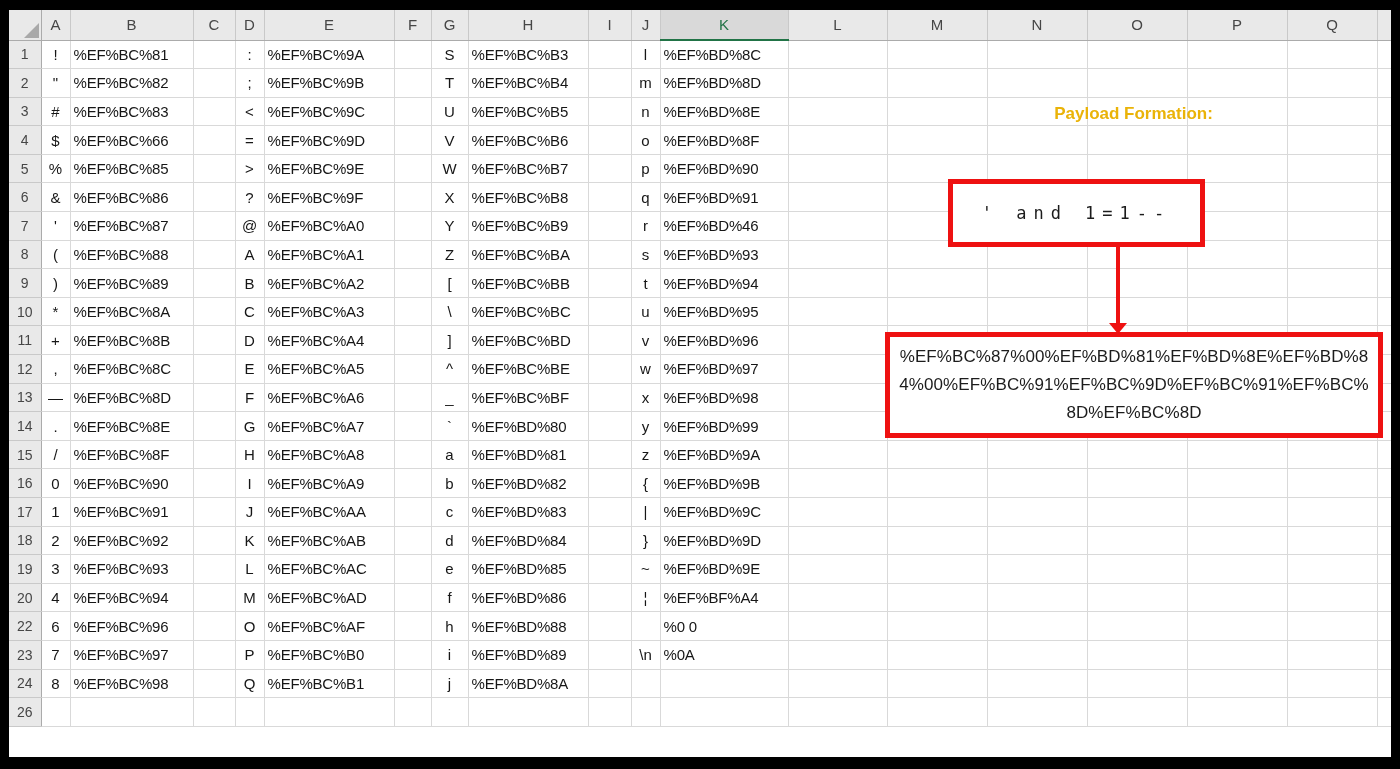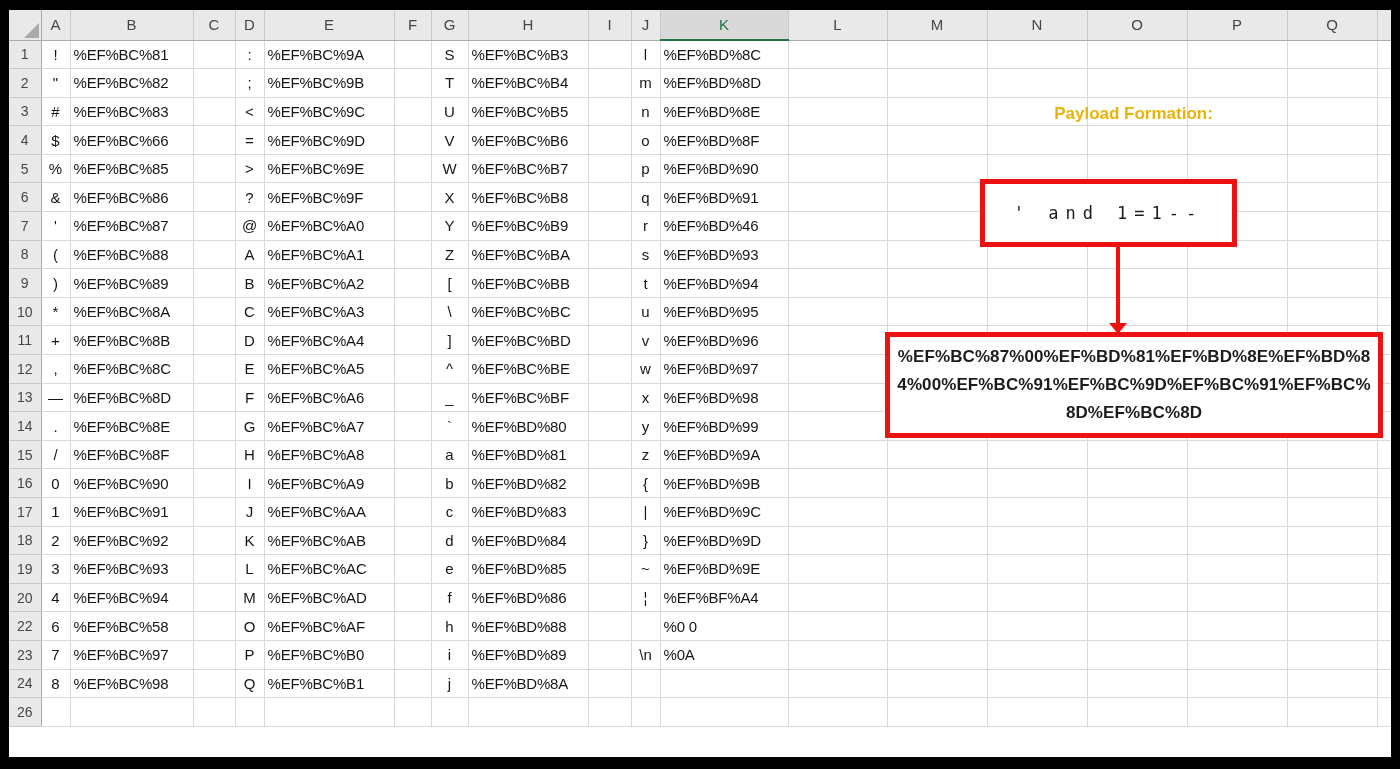--- a/index.html
+++ b/index.html
@@ -60,21 +60,21 @@
     background:#fff;color:#161616;
   }
   td.cell.char{text-align:center;font-size:15px;}
   td.cell.code{text-align:left;font-size:15px;padding-left:3px;letter-spacing:-0.2px;}
   
   .anno-title{
     position:absolute;left:885px;top:104px;width:497px;
     text-align:center;font-size:17px;font-weight:700;color:#eab308;
   }
   .payload-box{
-    position:absolute;left:980px;top:179px;width:257px;height:68px;
+    position:absolute;left:948px;top:179px;width:257px;height:68px;
     box-sizing:border-box;border:5px solid #EE1111;background:#fff;
     display:flex;align-items:center;justify-content:center;
     font-family:"DejaVu Sans Mono",monospace;
     font-size:17px;letter-spacing:7px;color:#1c1c1c;
   }
   .arrow-stem{
     position:absolute;left:1116px;top:247px;width:4px;height:77px;
     background:#EE1111;
   }
   .arrow-head{
@@ -83,21 +83,21 @@
     border-left:9px solid transparent;
     border-right:9px solid transparent;
     border-top:11px solid #EE1111;
   }
   .encoded-box{
     position:absolute;left:885px;top:332px;width:498px;height:106px;
     box-sizing:border-box;border:5px solid #EE1111;background:#fff;
     display:flex;flex-direction:column;align-items:center;justify-content:center;
     font-size:17px;line-height:28px;color:#1c1c1c;letter-spacing:0.1px;
   }
-  .encoded-box div{white-space:nowrap;font-weight:bold;}
+  .encoded-box div{white-space:nowrap;}
 </style>
 </head>
 <body>
 
 <div class="sheet">
   <table class="grid">
     <colgroup>
       <col style="width:32px">
         <col style="width:29px">
         <col style="width:123px">
@@ -560,21 +560,21 @@
           <td class="cell"></td>
           <td class="cell"></td>
           <td class="cell"></td>
           <td class="cell"></td>
           <td class="cell"></td>
           <td class="cell"></td>
         </tr>
         <tr class="r">
           <td class="rowhdr">22</td>
           <td class="cell char">6</td>
-          <td class="cell code">%EF%BC%58</td>
+          <td class="cell code">%EF%BC%96</td>
           <td class="cell"></td>
           <td class="cell char">O</td>
           <td class="cell code">%EF%BC%AF</td>
           <td class="cell"></td>
           <td class="cell char">h</td>
           <td class="cell code">%EF%BD%88</td>
           <td class="cell"></td>
           <td class="cell char"></td>
           <td class="cell code">%0 0</td>
           <td class="cell"></td>

